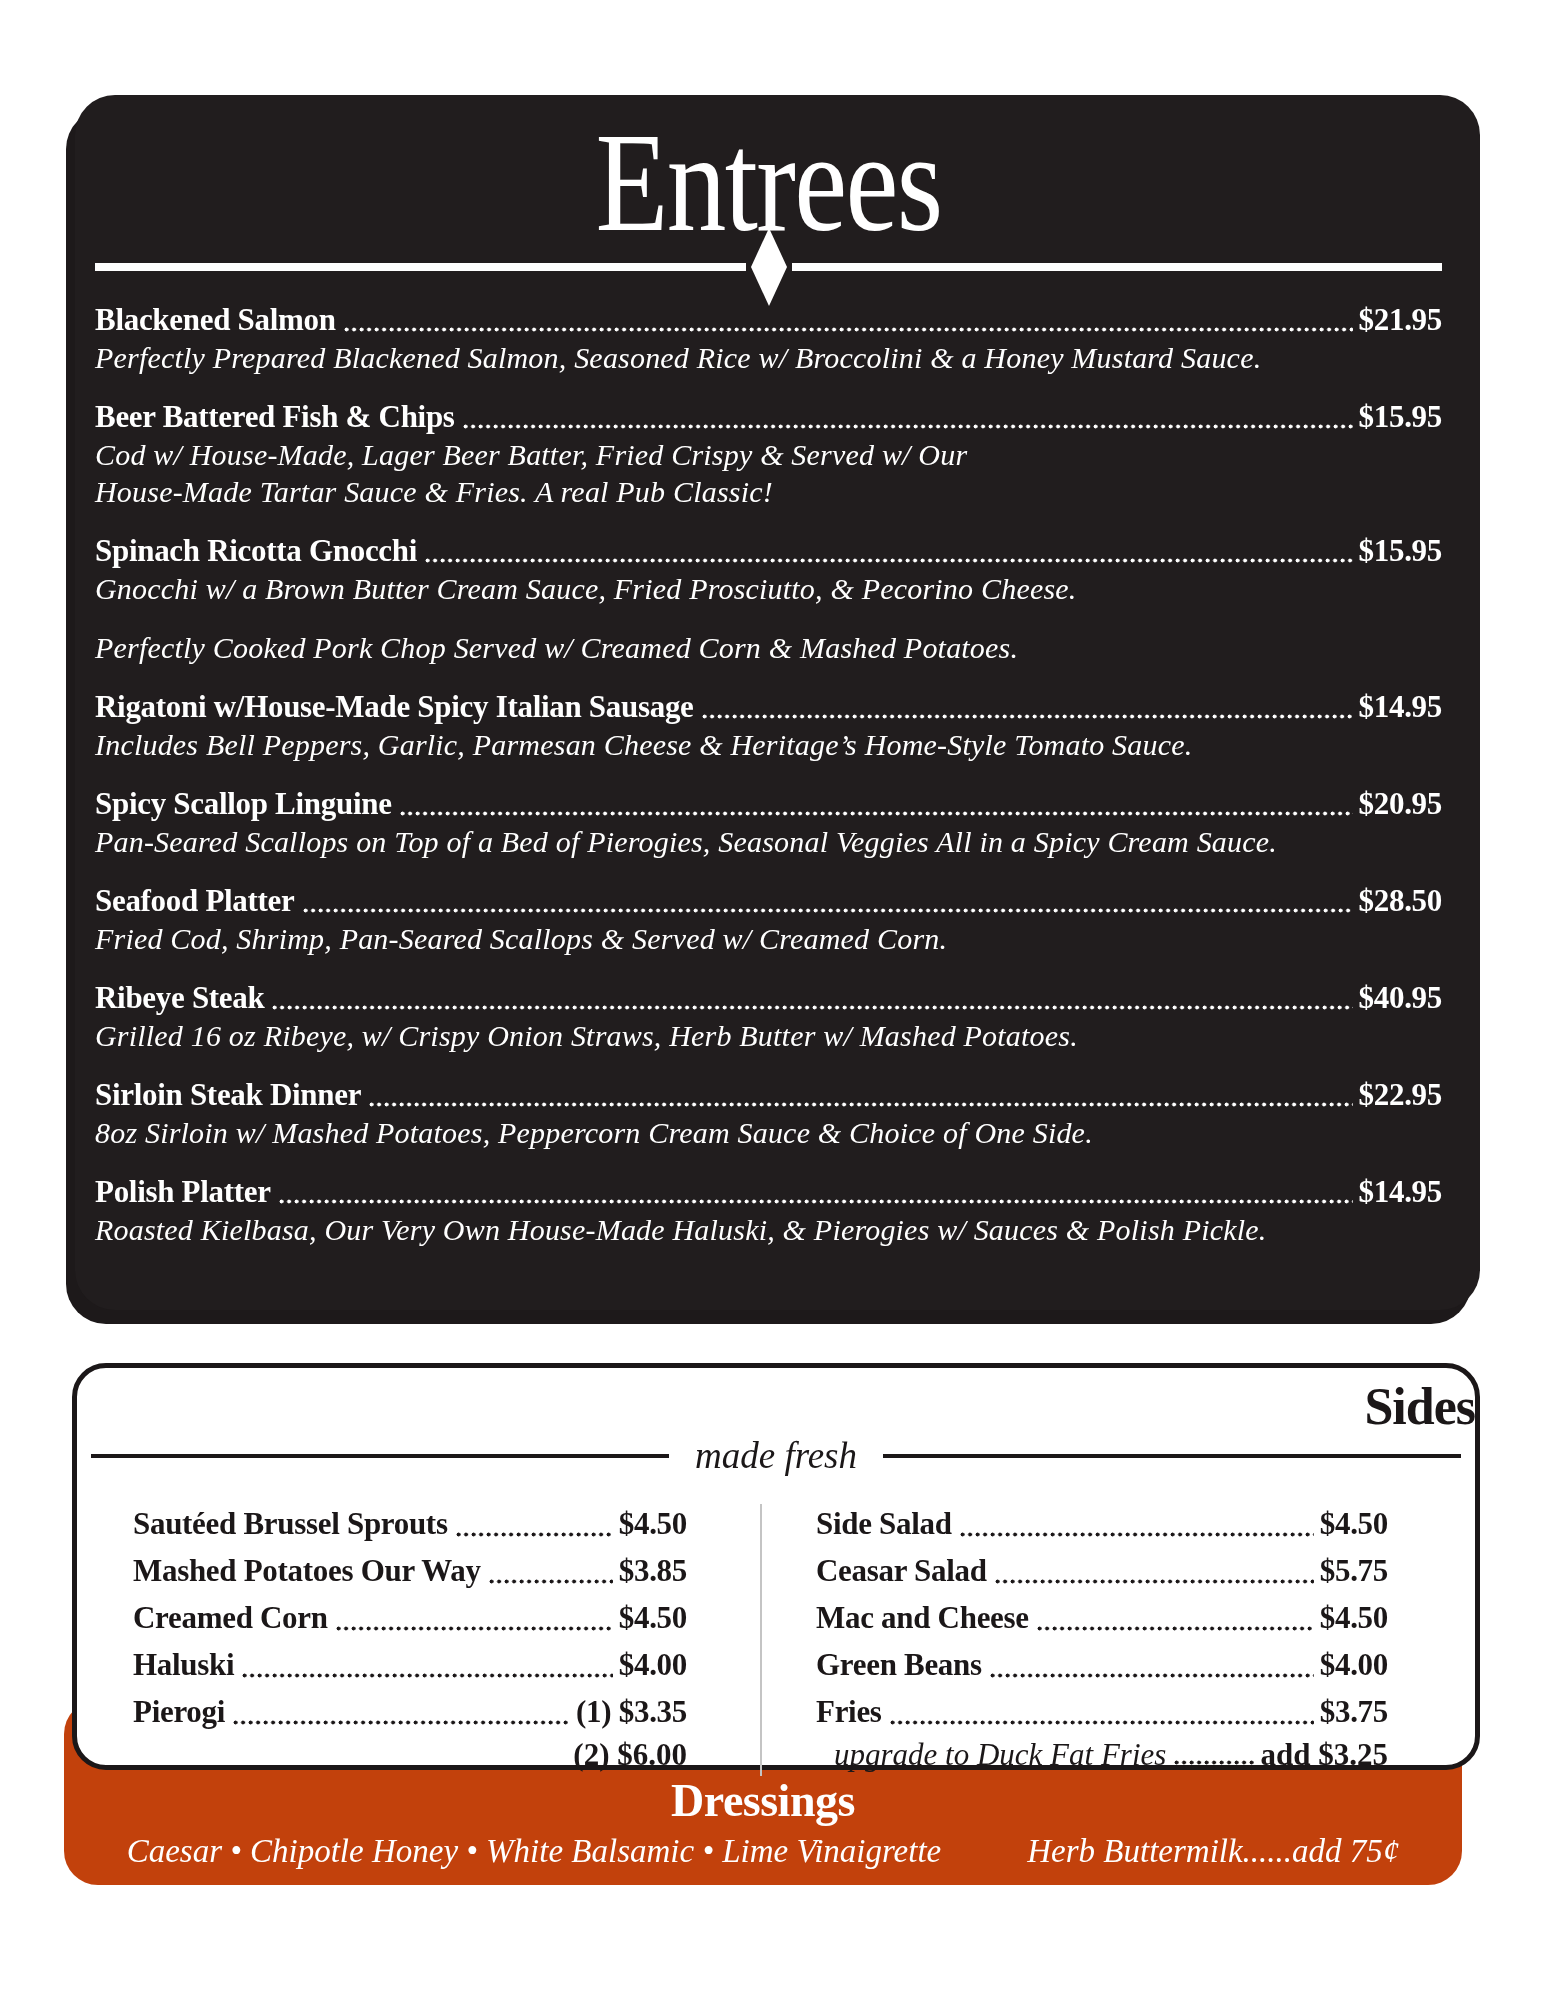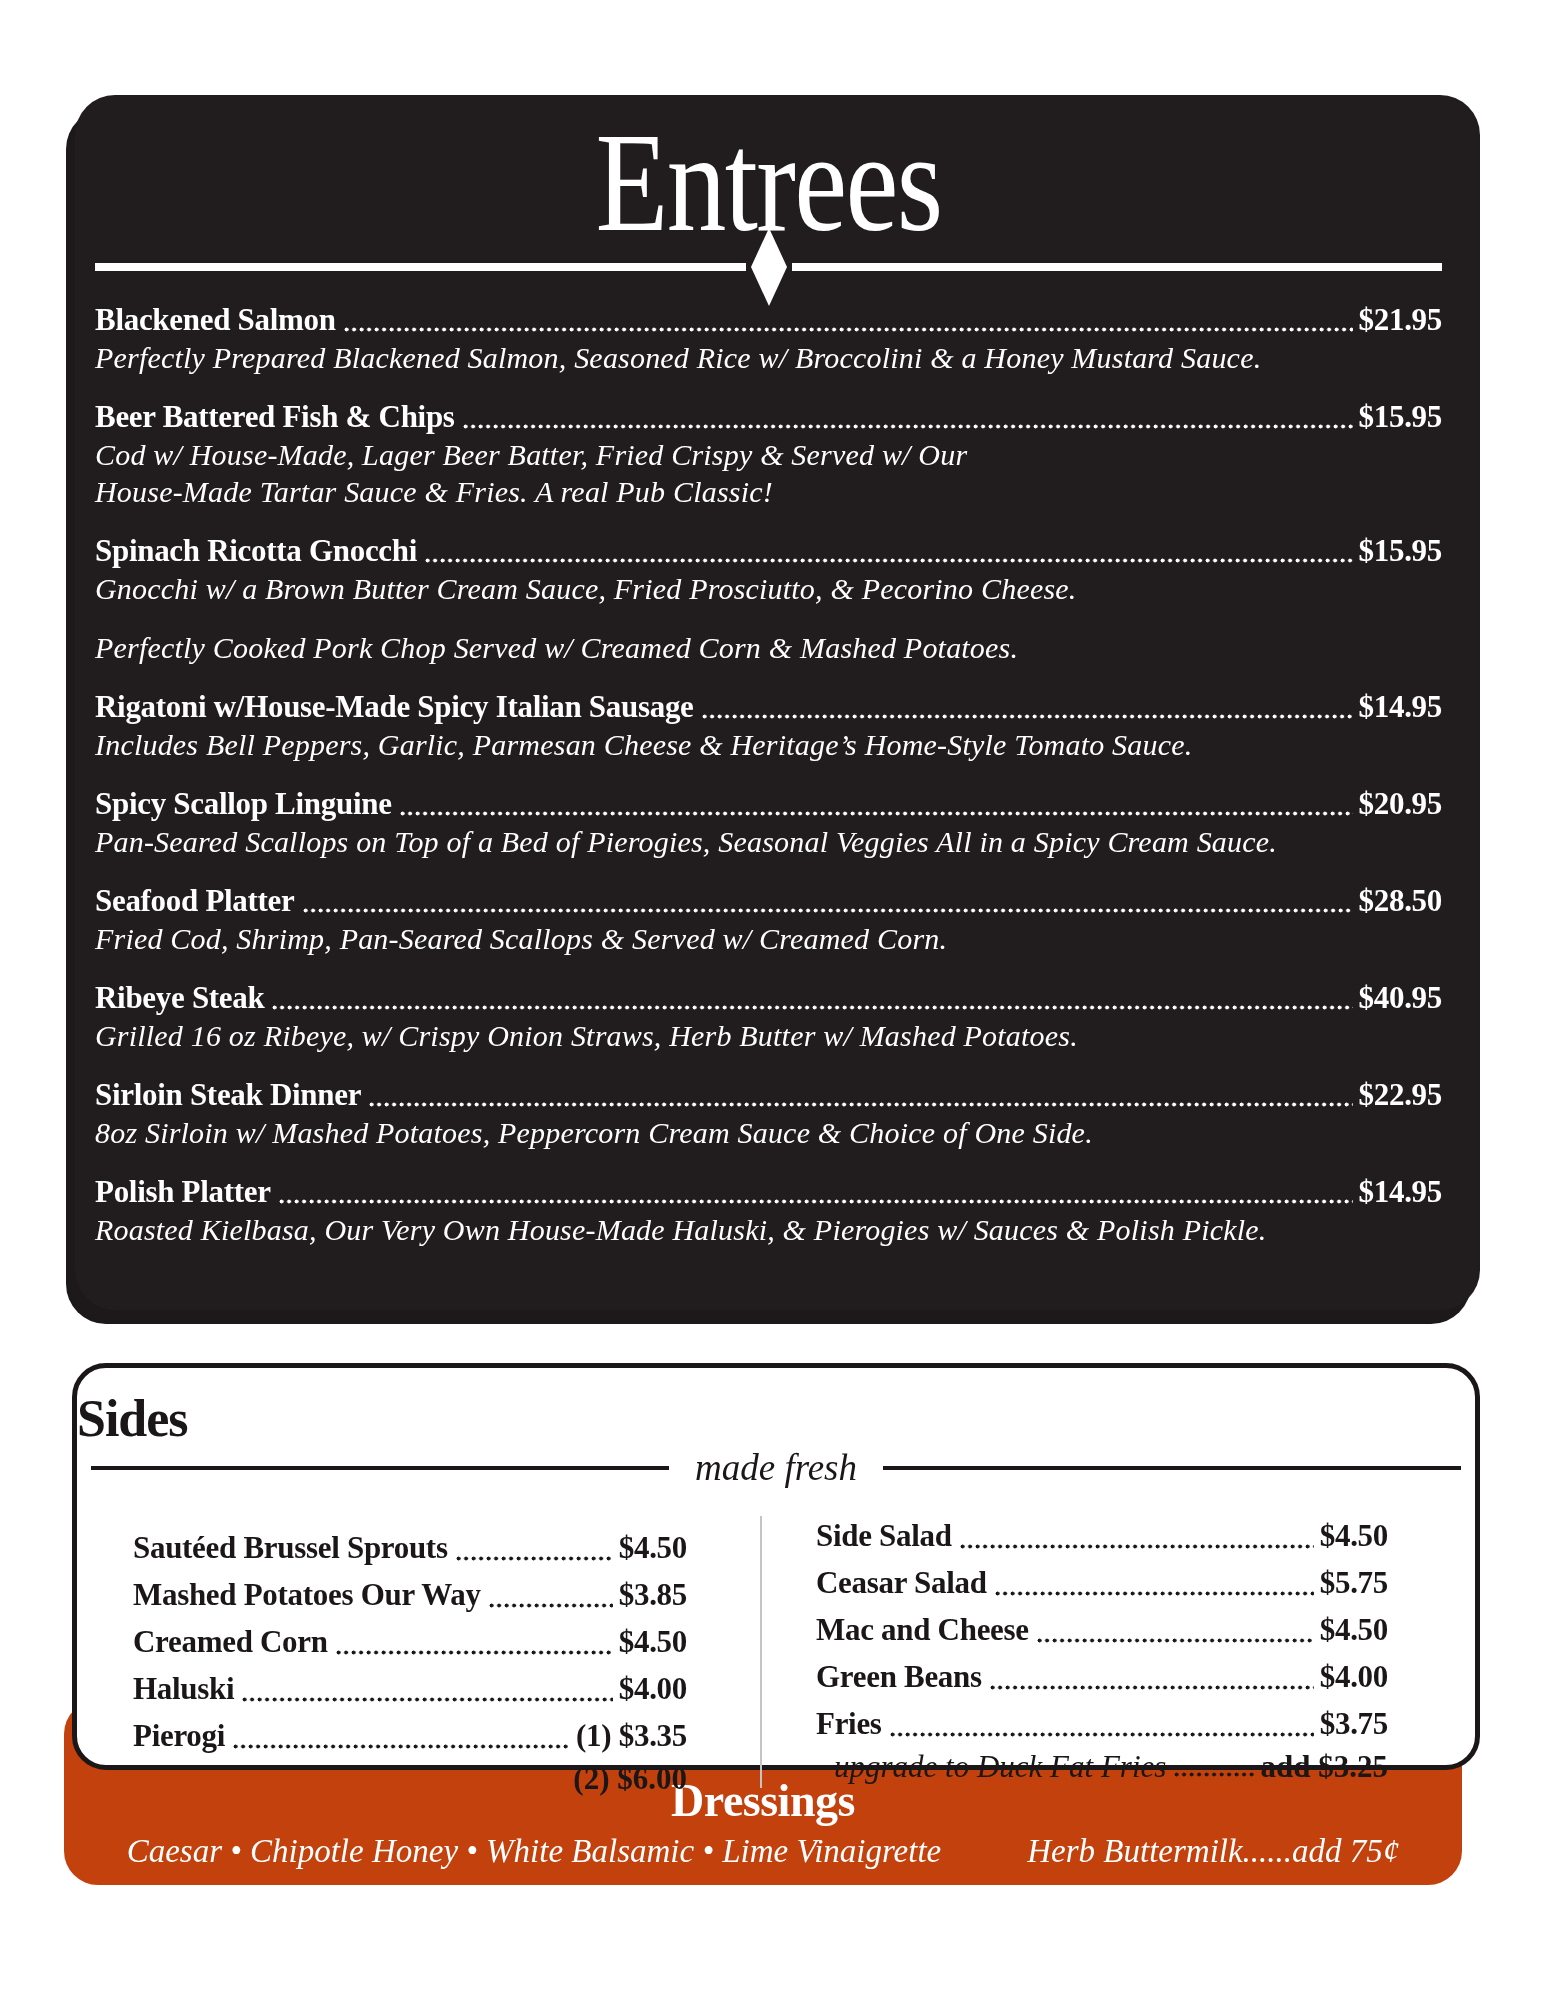--- a/index.html
+++ b/index.html
@@ -36,26 +36,26 @@
     background-image:radial-gradient(circle at 2.5px 2.5px, currentColor 1.8px, transparent 2.2px);
     background-size:7.5px 5px;background-repeat:repeat-x;background-position:left bottom;
   }
 
   
   .sides-panel{
     position:absolute;left:72px;top:1363px;width:1408px;height:407px;
     background:#ffffff;border:5px solid #1b1718;border-radius:34px;
     box-sizing:border-box;z-index:2;color:#1b1718;
   }
-  .sides-title{font-size:52px;font-weight:700;text-align:left;line-height:54px;margin-top:24px;letter-spacing:-1px;}
+  .sides-title{font-size:52px;font-weight:700;text-align:right;line-height:54px;margin-top:12px;letter-spacing:-1px;}
   .sides-subtitle-row{display:flex;align-items:center;margin:2px 14px 0;}
   .subtitle-line{flex:1;height:4px;background:#1b1718;}
   .sides-subtitle{font-style:italic;font-size:37px;padding:0 26px;line-height:40px;}
   .sides-columns{display:flex;margin-top:24px;position:relative;}
-  .col-left{width:554px;margin-left:56px;margin-top:12px;}
+  .col-left{width:554px;margin-left:56px;}
   .col-right{width:572px;margin-left:129px;text-align:right;}
   .col-divider{position:absolute;left:683px;top:4px;width:2px;height:272px;background:#c4c4c4;}
   .side-row{display:flex;align-items:baseline;font-size:31px;font-weight:700;line-height:47px;letter-spacing:-0.3px;}
   .side-row .leader,.side-subrow .leader{margin-bottom:10px;}
   .side-row-extra{display:flex;justify-content:flex-end;font-size:31px;font-weight:700;line-height:40px;}
   .side-subrow{display:flex;align-items:baseline;font-size:31px;line-height:40px;padding-left:18px;}
   .sub-label{font-style:italic;}
   .sub-price{font-weight:700;}
 
   

